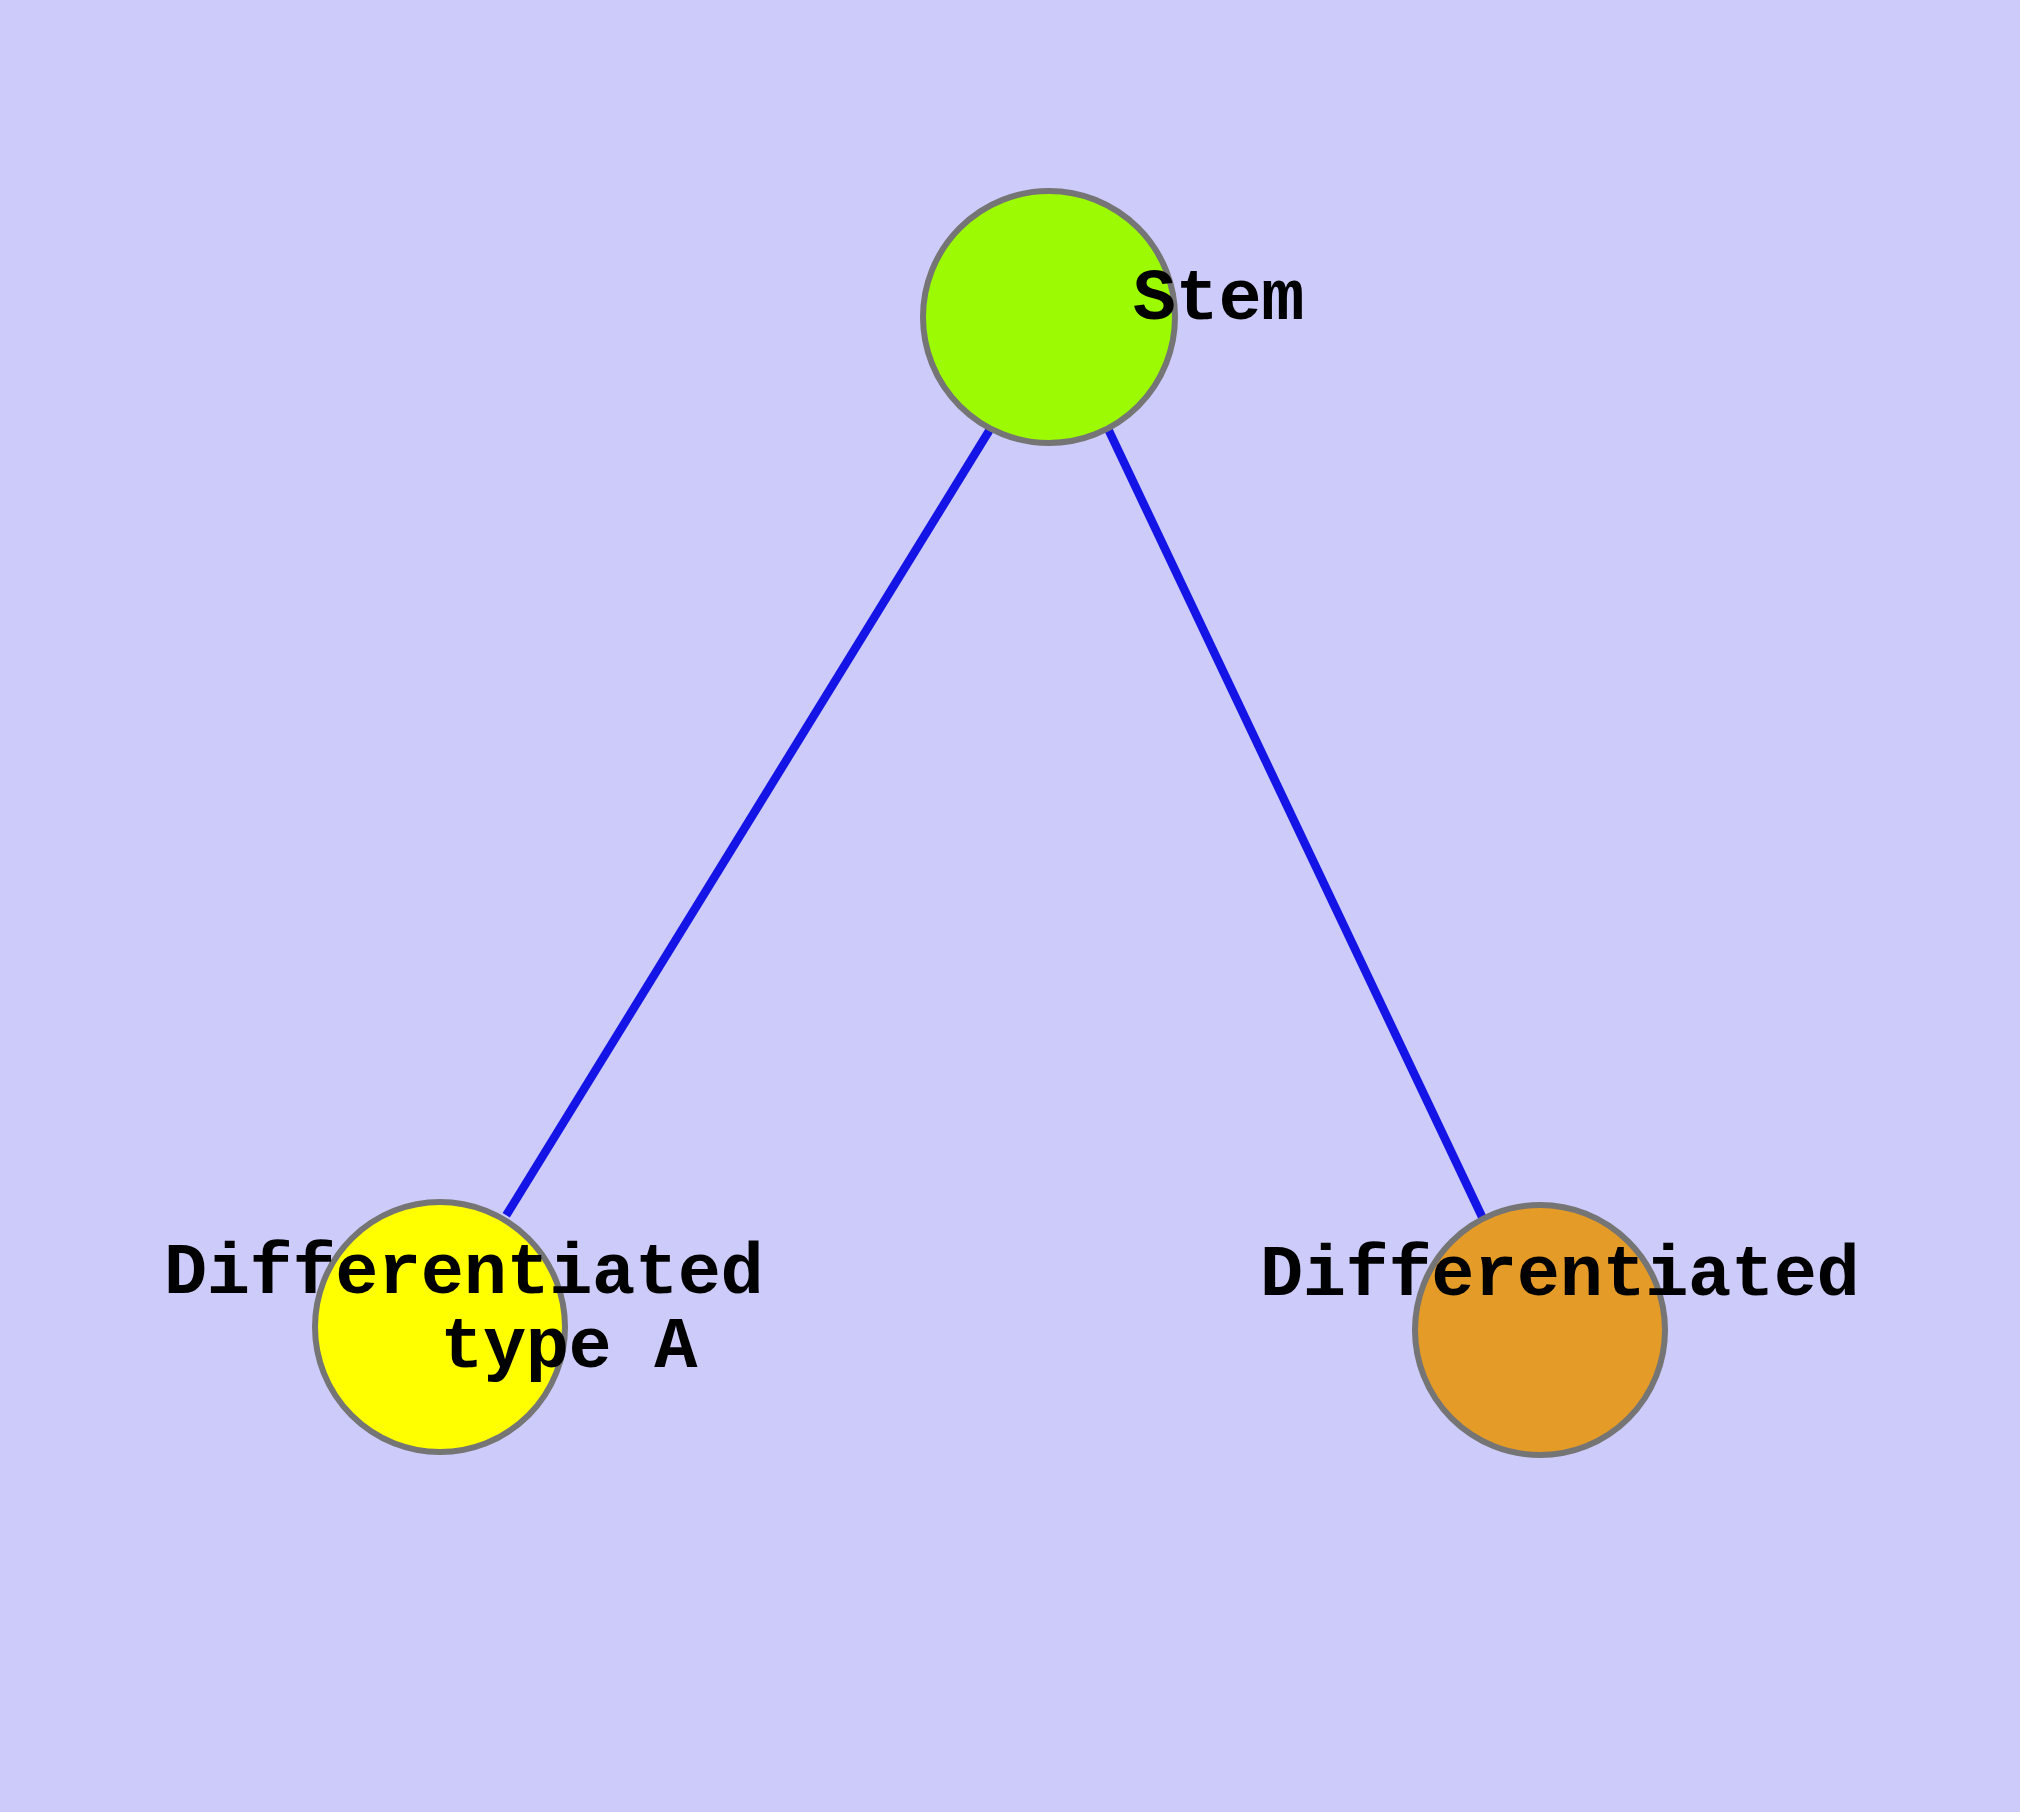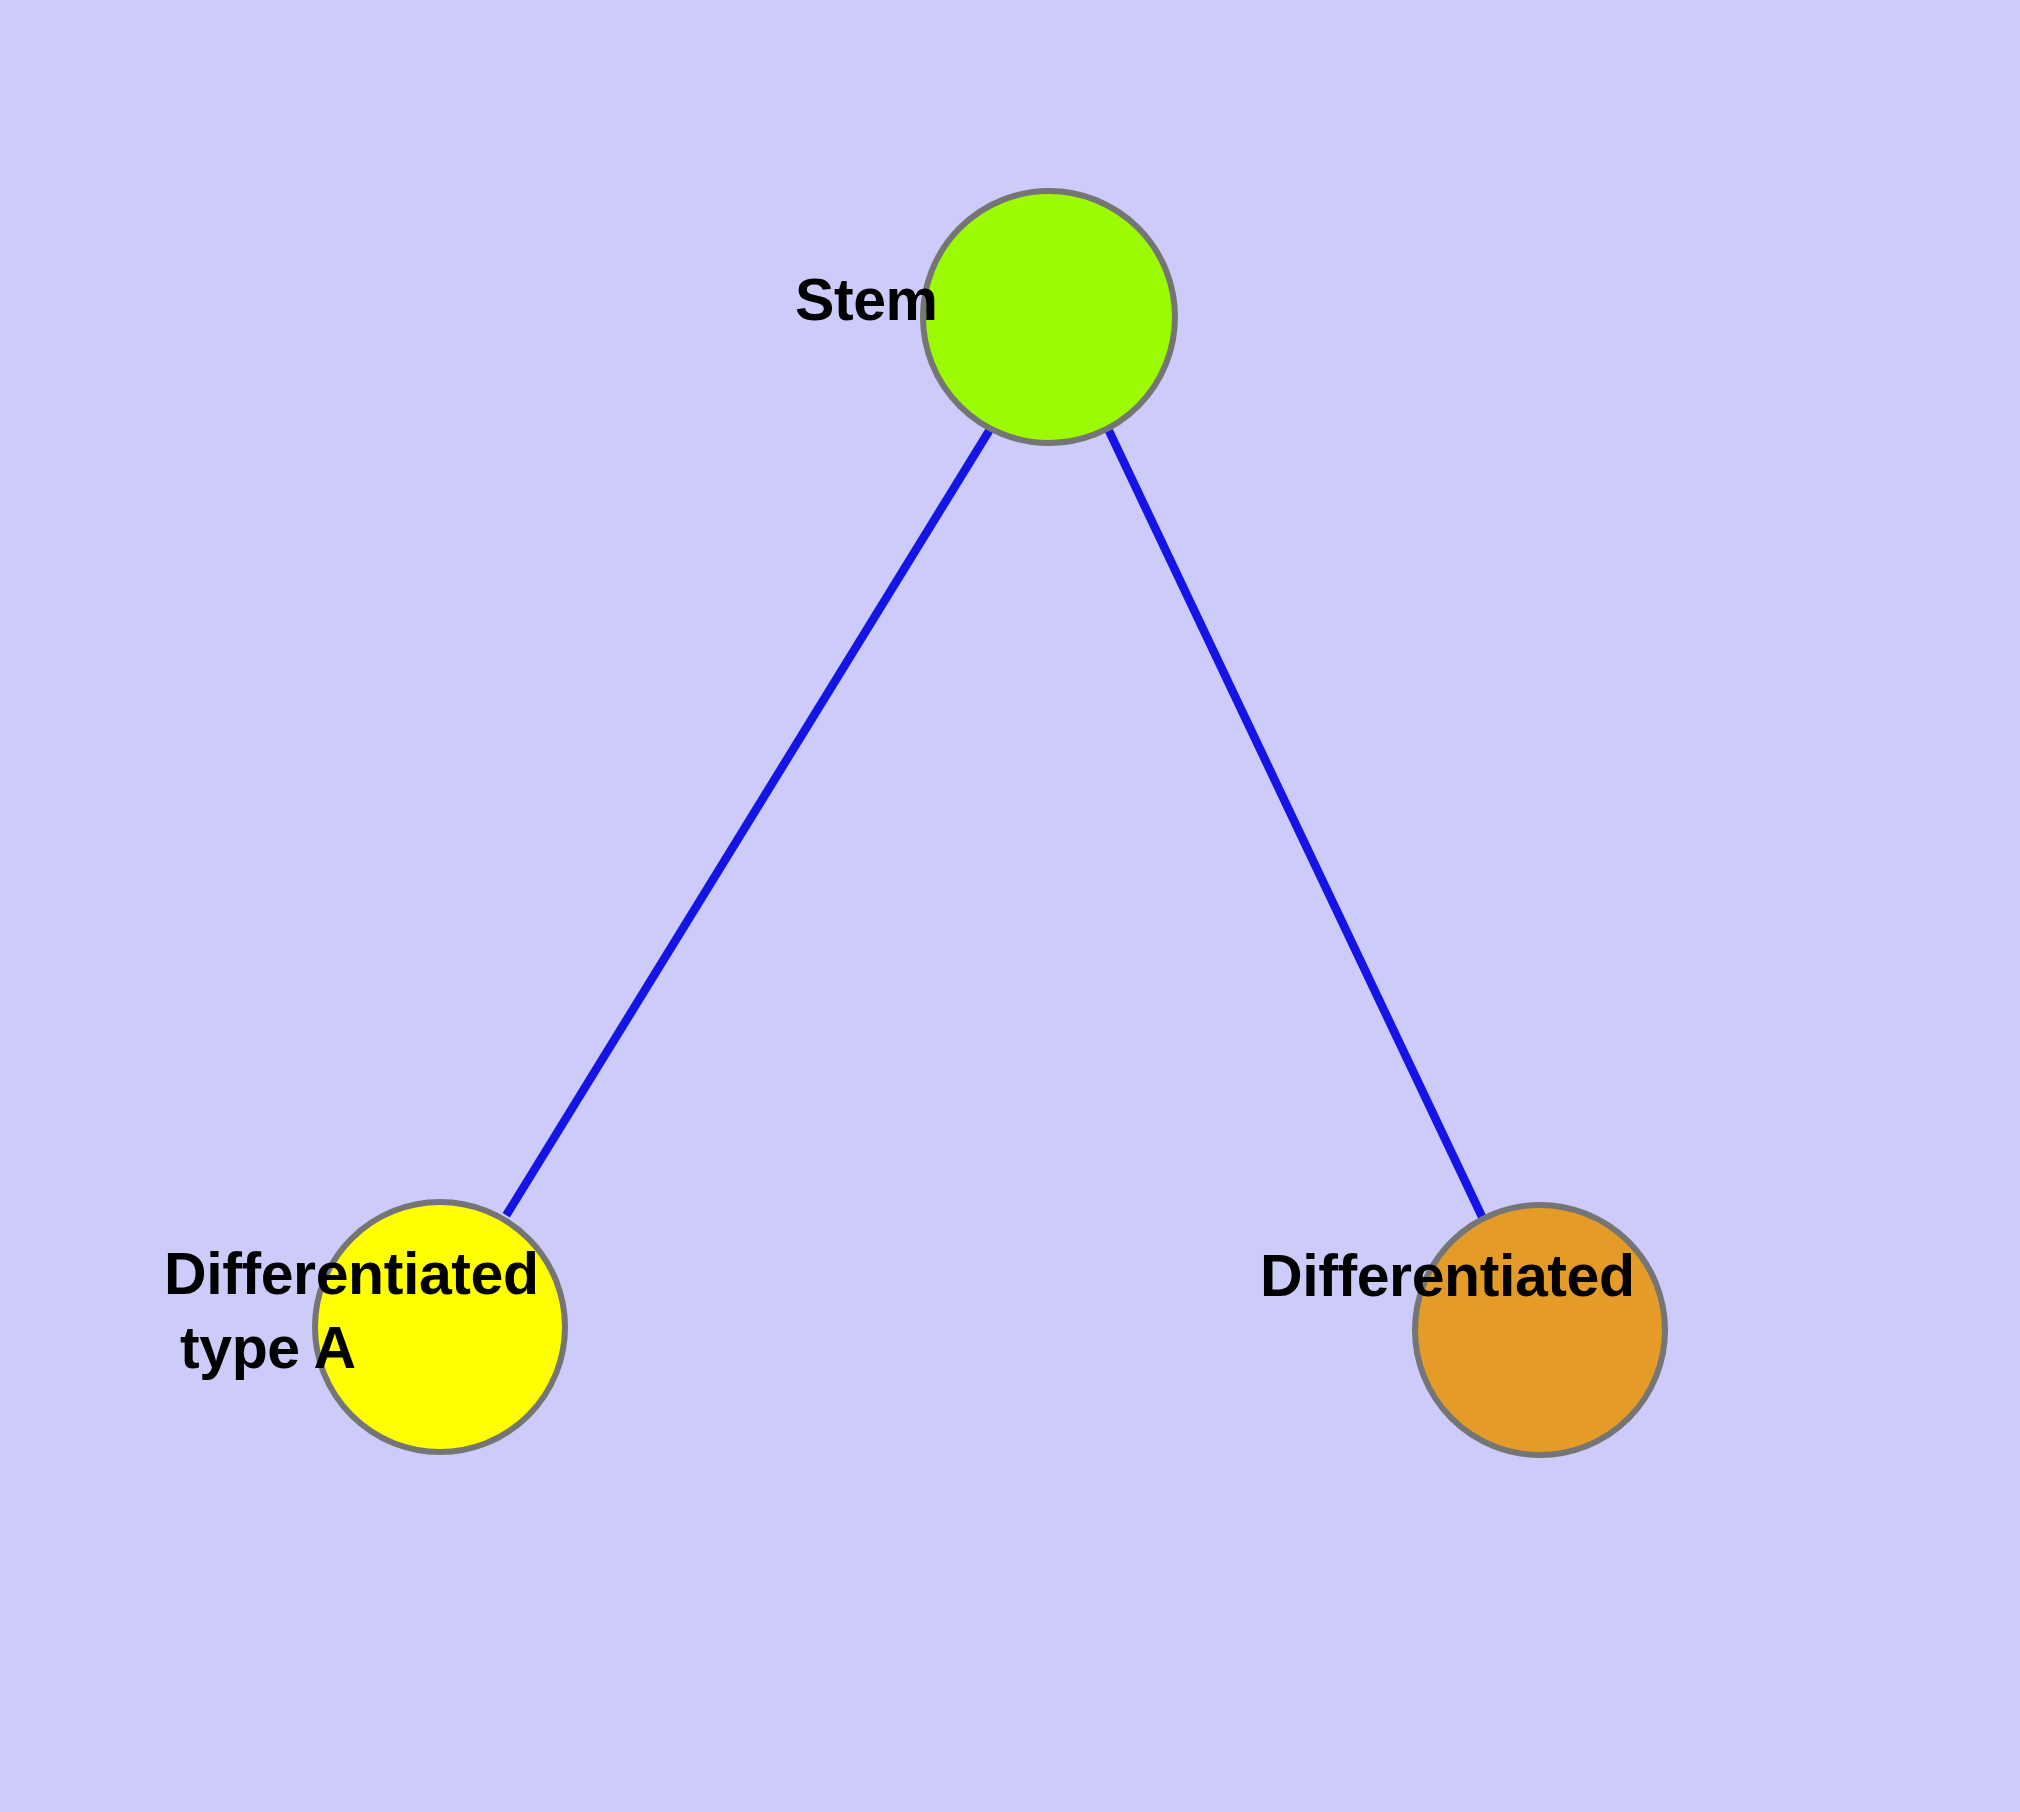--- a/index.html
+++ b/index.html
@@ -31,46 +31,47 @@
     height: 1812px;
   }
   .graph-node {
     position: absolute;
     border-radius: 50%;
     box-sizing: border-box;
     border: 6px solid #757575;
   }
   .node-label {
     position: absolute;
-    text-align: left;
+    text-align: right;
     color: #000000;
     font-weight: bold;
-    font-size: 59px;
+    font-size: 72px;
     line-height: 75px;
     letter-spacing: -0.4px;
     white-space: pre;
     pointer-events: none;
+    font-family: Liberation Mono, monospace;
   }
 </style>
 </head>
 <body>
 
 <div id="canvas">
 
   <div id="plot-background"></div>
 
   <svg id="edge-layer" viewBox="0 0 2384 2138">
     <line x1="1167" y1="508" x2="597" y2="1434" stroke="#1414e6" stroke-width="10" stroke-linecap="butt"></line>
     <line x1="1308" y1="508" x2="1749" y2="1437" stroke="#1414e6" stroke-width="10" stroke-linecap="butt"></line>
   </svg>
 
   <div class="graph-node" style="left:920px; top:188px; width:258px; height:258px; background:#9cfb02;"></div>
   <div class="node-label" style="left:795px; top:263px; width:509px;">Stem</div>
 
   <div class="graph-node" style="left:312px; top:1199px; width:256px; height:256px; background:#ffff00;"></div>
   <div class="node-label" style="left:164px; top:1237px; width:509px;">Differentiated</div>
-  <div class="node-label" style="left:180px; top:1311px; width:509px;">type A</div>
+  <div class="node-label" style="left:188px; top:1311px; width:509px;">type A</div>
 
   <div class="graph-node" style="left:1412px; top:1202px; width:256px; height:256px; background:#e49b27;"></div>
   <div class="node-label" style="left:1260px; top:1239px; width:509px;">Differentiated</div>
 
 </div>
 
 
 </body></html>

